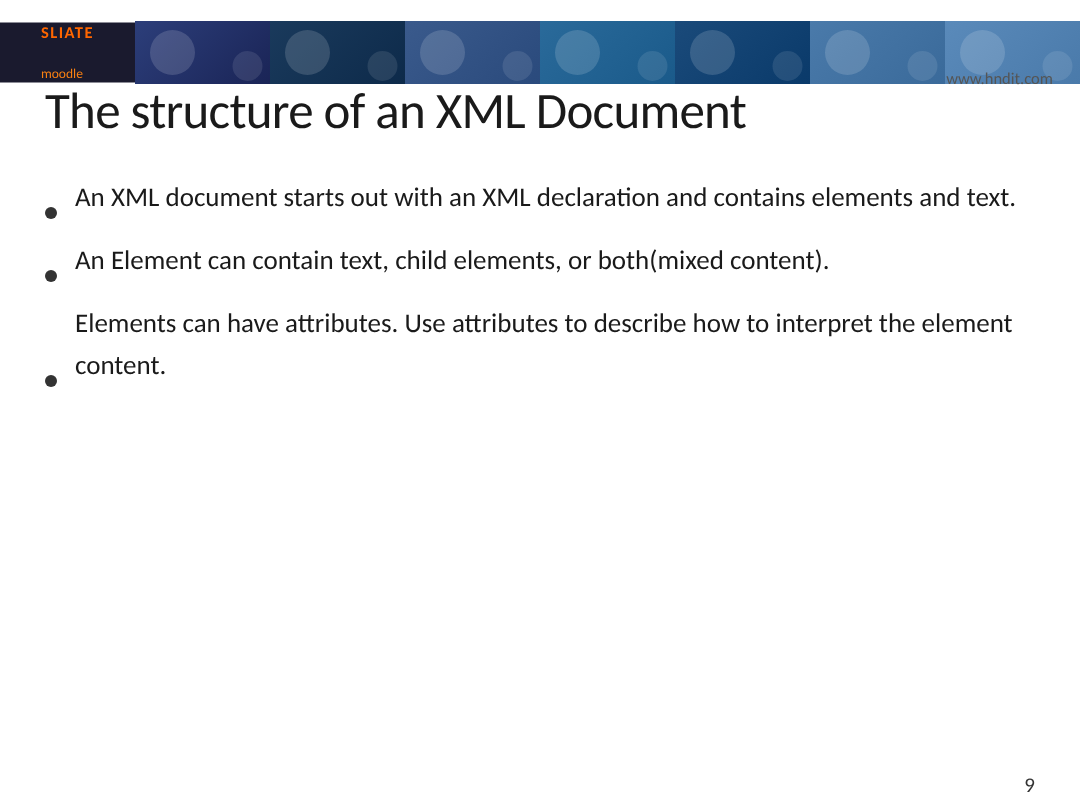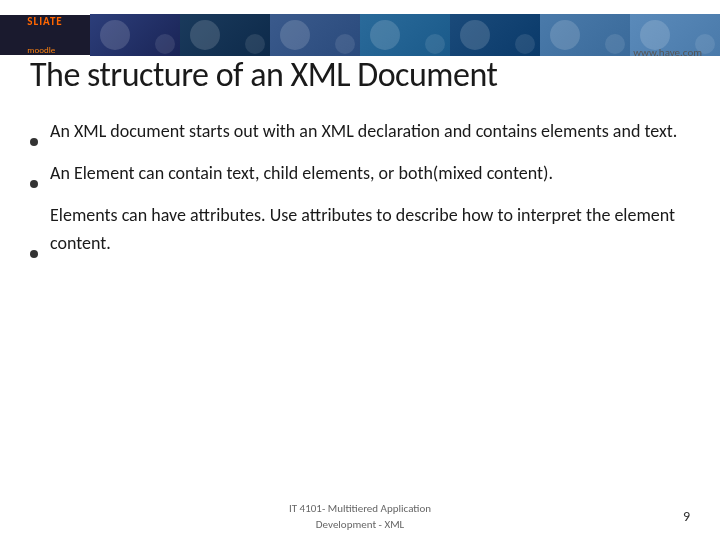--- a/index.html
+++ b/index.html
@@ -192,21 +192,21 @@
     <div class="banner-img-block"></div>
     <div class="banner-img-block"></div>
     <div class="banner-img-block"></div>
     <div class="banner-img-block"></div>
     <div class="banner-img-block"></div>
     <div class="banner-img-block"></div>
     <div class="banner-img-block"></div>
   </div>
 </div>
 
-<div class="website-url">www.have.com</div>
+<div class="website-url">www.hndit.com</div>
 
 <div class="main-content">
   <h1 class="slide-title">The structure of an XML Document</h1>
 
   <ul class="bullet-list">
     <li class="bullet-item">
       <div class="bullet-dot"></div>
       <span class="bullet-text">An  XML  document  starts  out  with  an  XML  declaration and contains elements and text.</span>
     </li>
     <li class="bullet-item">
@@ -215,18 +215,14 @@
     </li>
     <li class="bullet-item">
       <div class="bullet-dot"></div>
       <span class="bullet-text">Elements  can  have  attributes.  Use  attributes  to describe how to interpret the element content.</span>
     </li>
   </ul>
 </div>
 
 <div class="slide-footer">
   <div class="footer-left"></div>
-  <div class="footer-center">
-    <div>IT 4101- Multitiered Application</div>
-    <div>Development - XML</div>
-  </div>
   <div class="footer-right">9</div>
 </div>
 
 </body></html>

